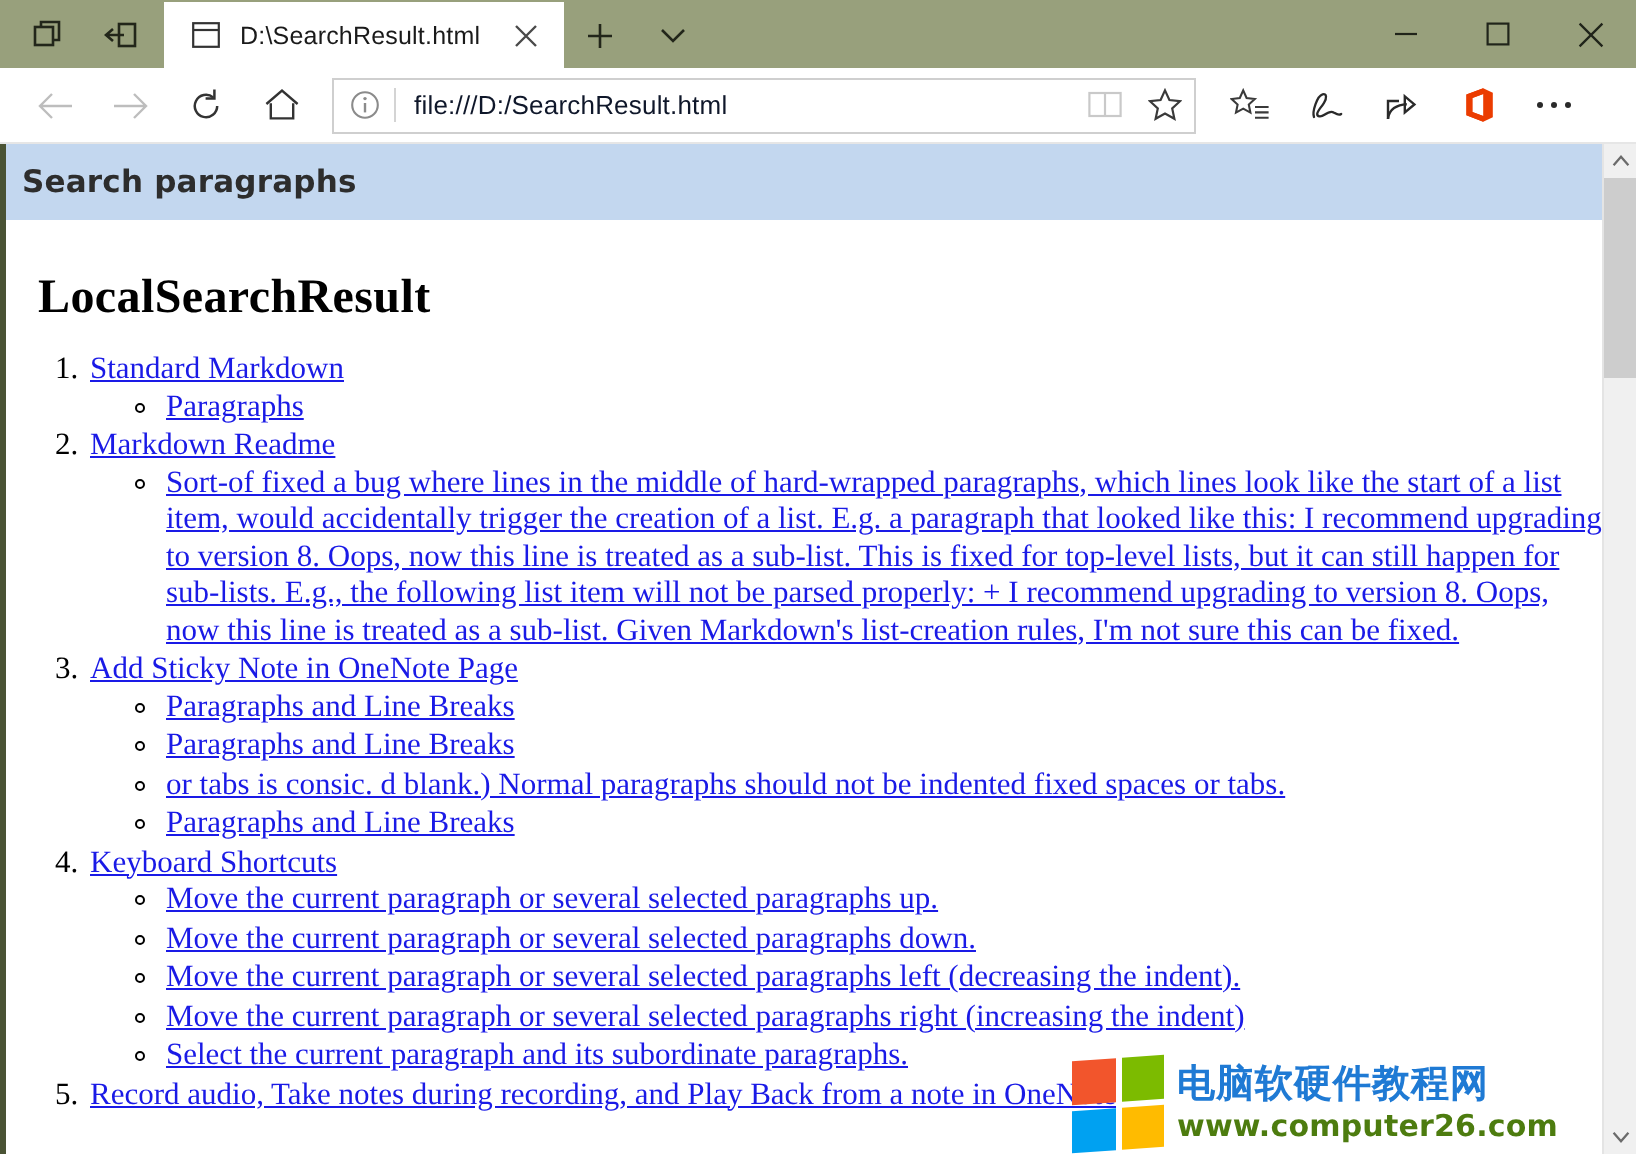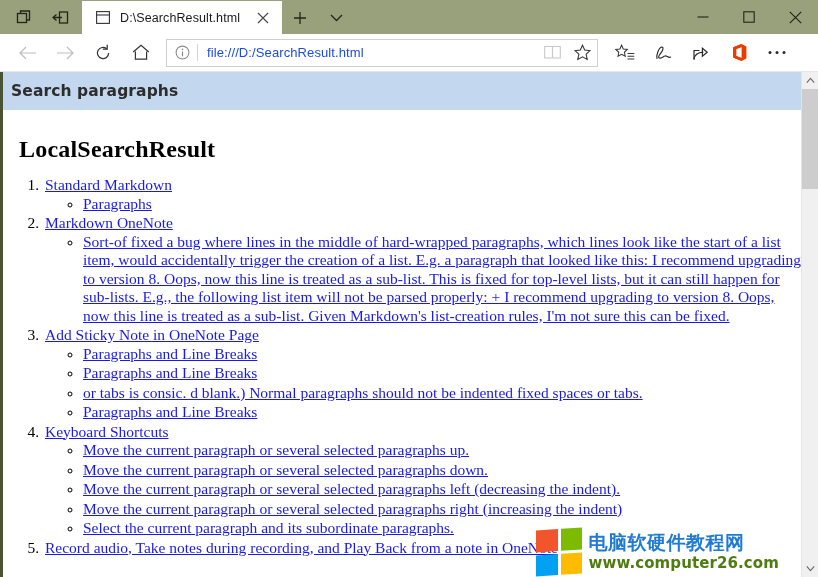--- a/index.html
+++ b/index.html
@@ -125,21 +125,21 @@
     display: flex; align-items: center; justify-content: center;
     flex: 0 0 30px;
   }
   .ab-sep {
     width: 1px; height: 17px; background: #d4d4d4;
     flex: 0 0 1px;
   }
   .ab-url {
     flex: 1 1 auto;
     font-size: 13px;
-    color: #1d4ed8;
+    color: #0f172a;
     padding-left: 9px;
     white-space: nowrap;
     overflow: hidden;
     letter-spacing: .1px;
   }
   .ab-btn {
     width: 30px; height: 26px;
     display: flex; align-items: center; justify-content: center;
     flex: 0 0 30px;
     cursor: pointer;
@@ -466,21 +466,21 @@
           <li>
             <a class="doclink" href="#">Standard Markdown</a>
             <ul class="lvl2">
               <li>
                 <a class="doclink" href="#">Paragraphs</a>
               </li>
             </ul>
           </li>
 
           <li>
-            <a class="doclink" href="#">Markdown OneNote</a>
+            <a class="doclink" href="#">Markdown Readme</a>
             <ul class="lvl2">
               <li>
                 <a class="doclink long-para" href="#">Sort-of fixed a bug where lines in the middle of hard-wrapped paragraphs, which lines look like the start of a list item, would accidentally trigger the creation of a list. E.g. a paragraph that looked like this: I recommend upgrading to version 8. Oops, now this line is treated as a sub-list. This is fixed for top-level lists, but it can still happen for sub-lists. E.g., the following list item will not be parsed properly: + I recommend upgrading to version 8. Oops, now this line is treated as a sub-list. Given Markdown's list-creation rules, I'm not sure this can be fixed.</a>
               </li>
             </ul>
           </li>
 
           <li>
             <a class="doclink" href="#">Add Sticky Note in OneNote Page</a>
             <ul class="lvl2">

